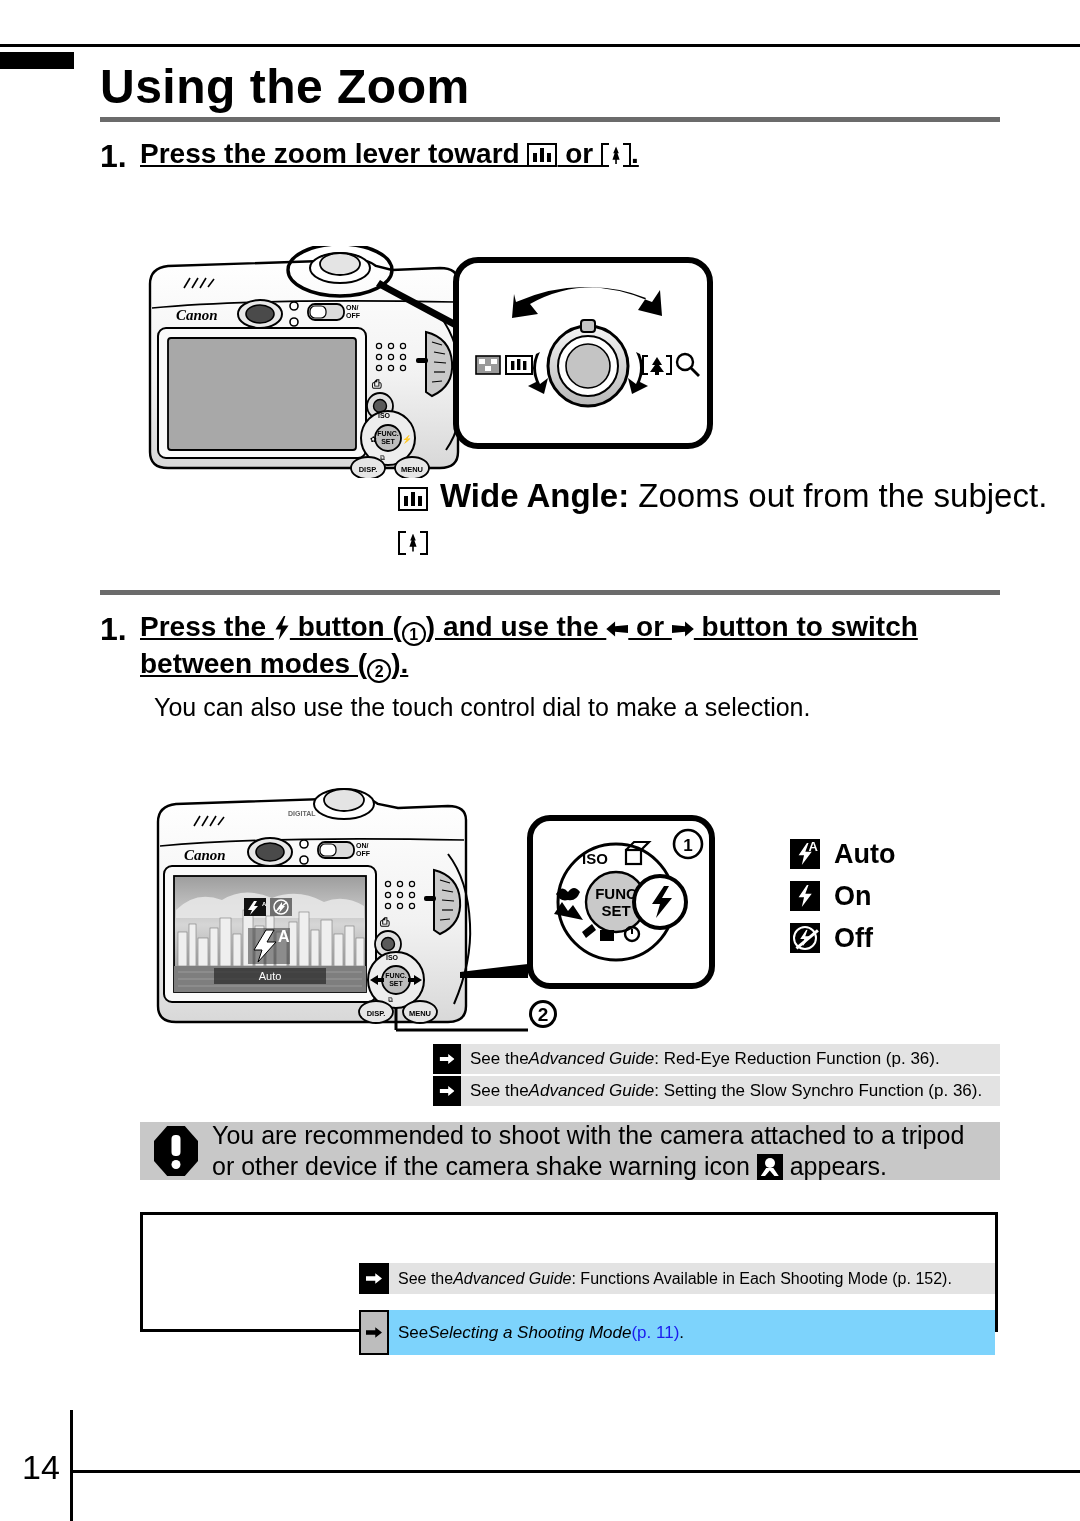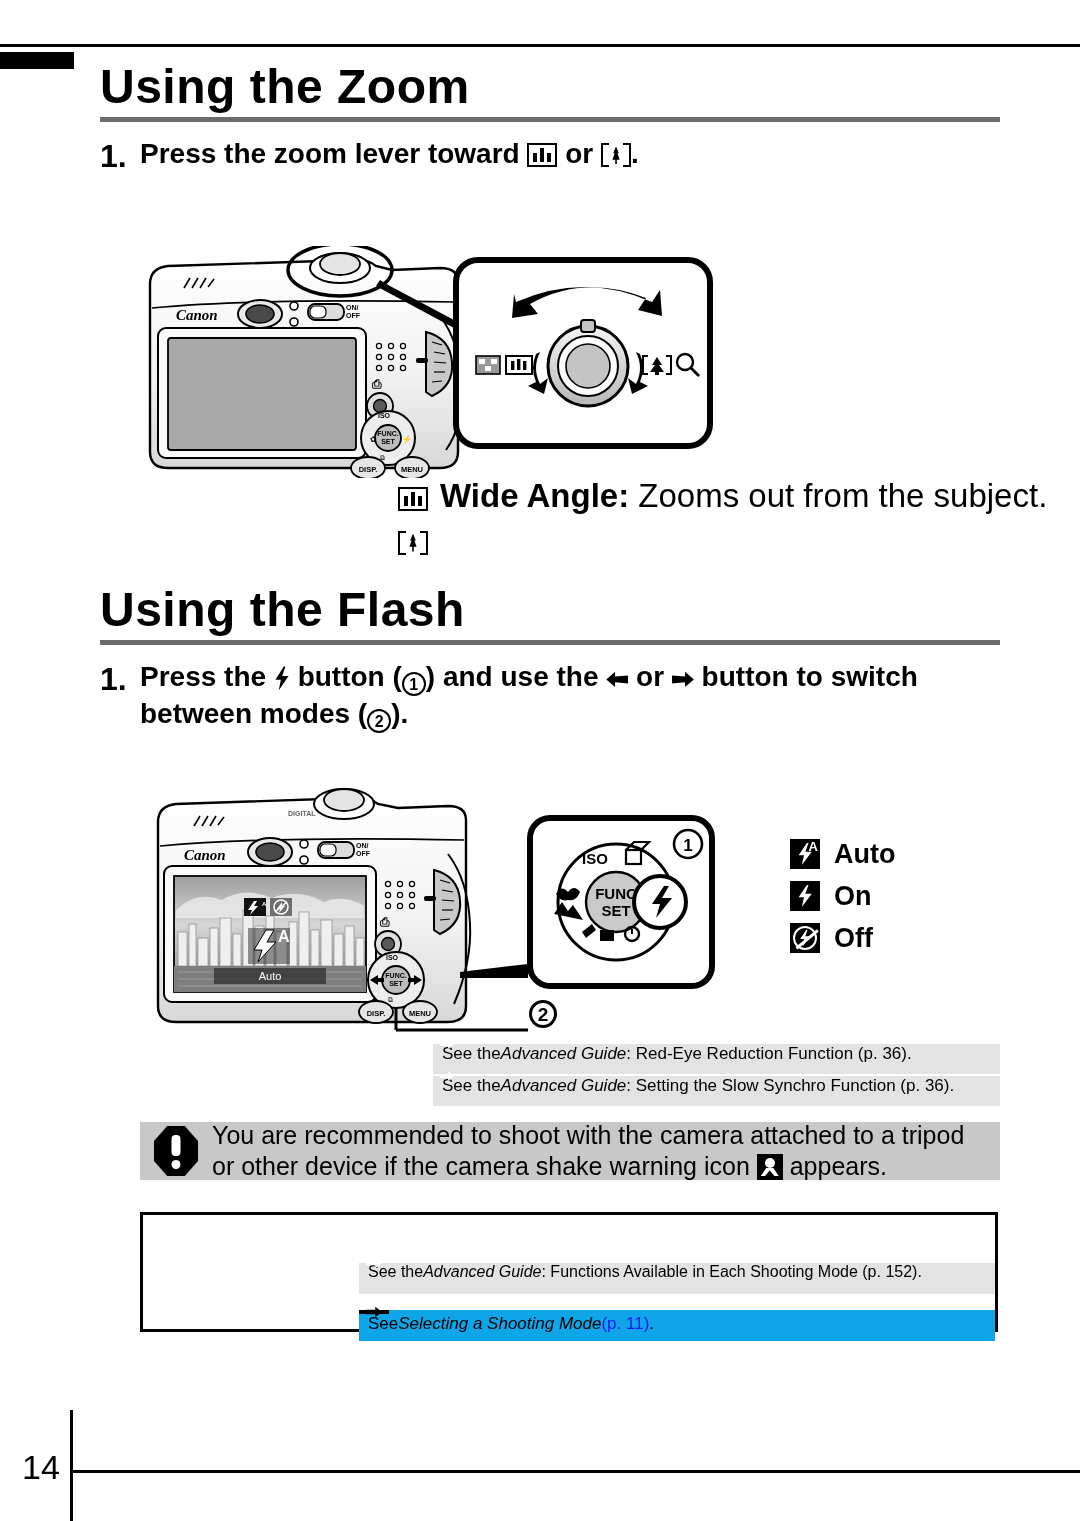--- a/index.html
+++ b/index.html
@@ -60,20 +60,21 @@
     font-weight: bold;
     width: 40px;
     flex: 0 0 40px;
     line-height: 1.26;
   }
   .step-body { flex: 1 1 auto; }
   .step-head {
     font-size: 28px;
     font-weight: bold;
     line-height: 1.28;
+    text-decoration: underline;
   }
   .step-text {
     font-size: 25px;
     line-height: 1.3;
     margin-top: 8px;
     margin-left: 14px;
   }
 
   
   .ico {
@@ -282,21 +283,20 @@
     font-weight: bold;
   }
   .modelist .mlabel { margin-left: 14px; }
 
   
   .refrow {
     display: flex;
     align-items: stretch;
     background: #e3e3e3;
     margin-bottom: 2px;
-    flex-direction: column;
   }
   .refarrow {
     flex: 0 0 auto;
     background: #000;
     position: relative;
   }
   .refarrow.gray { background: #bdbdbd; border: 2px solid #000; box-sizing: border-box; }
   .refarrow .a {
     position: absolute;
     left: 50%; top: 50%;
@@ -551,27 +551,27 @@
             <span></span>
           </span></span></span>
     <span><b>Wide Angle:</b><span> Zooms out from the subject.</span></span>
   </div>
   <div class="lrow">
     <span class="lic"><span class="ico ico-tele"><span class="brk l"></span><span class="tree"></span><span class="brk r"></span></span></span>
   </div>
 </div>
 
 <div class="section" id="sec-flash" style="top:585px;">
-  <div class="sec-title">Using the Flash</div>
   <div class="sec-rule"></div>
 
   <div class="step">
     <div class="step-num">1.</div>
     <div class="step-body">
       <div class="step-head"><span>Press the </span><span class="bolt"></span><span> button (</span><span class="circnum">1</span><span>) and use the </span><span class="arr-l"></span><span> or </span><span class="arr-r"></span><span> button to switch between modes (</span><span class="circnum">2</span><span>).</span></div>
+      <div class="step-text">You can also use the touch control dial to make a selection.</div>
     </div>
   </div>
 </div>
 
 <svg class="illus" style="left:148px; top:782px;" width="600" height="256" viewBox="0 0 600 256">
   <defs>
     <linearGradient id="bodyg2" x1="0" y1="0" x2="0" y2="1">
       <stop offset="0%" stop-color="#ffffff"></stop>
       <stop offset="55%" stop-color="#f2f2f2"></stop>
       <stop offset="100%" stop-color="#d8d8d8"></stop>
@@ -799,21 +799,21 @@
     <div class="refrow" style="height:31px;">
       <div class="refarrow" style="width:30px;">
         <span class="a" style="width:16px;height:14px;clip-path:polygon(0% 34%,58% 34%,58% 12%,100% 50%,58% 88%,58% 66%,0% 66%);"></span>
       </div>
       <div class="reftext" style="font-size:16px;">
           <span>See the </span>
           <i>Advanced Guide</i>
           <span>: Functions Available in Each Shooting Mode (p. 152).</span>
         </div>
     </div>
-    <div class="refrow" style="height:31px; background:#0ea5e9;margin-top:16px;">
+    <div class="refrow" style="height:45px; background:#7dd3fc;margin-top:16px;">
       <div class="refarrow gray" style="width:30px;">
         <span class="a" style="width:16px;height:14px;clip-path:polygon(0% 34%,58% 34%,58% 12%,100% 50%,58% 88%,58% 66%,0% 66%);"></span>
       </div>
       <div class="reftext" style="font-size:17px;">
           <span>See </span>
           <i>Selecting a Shooting Mode</i>
           <span class="blue"> (p. 11)</span>
           <span>.</span>
         </div>
     </div>

